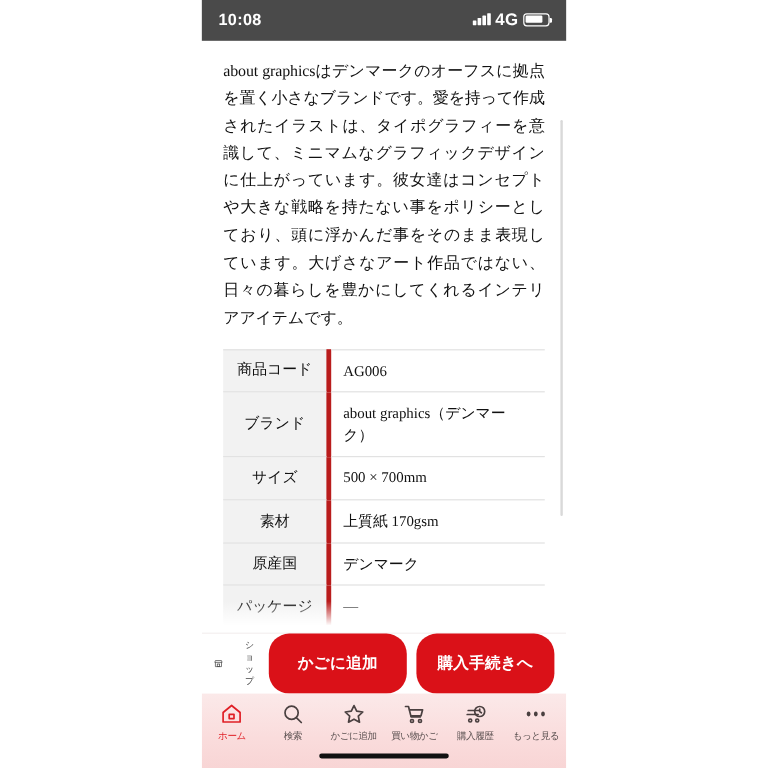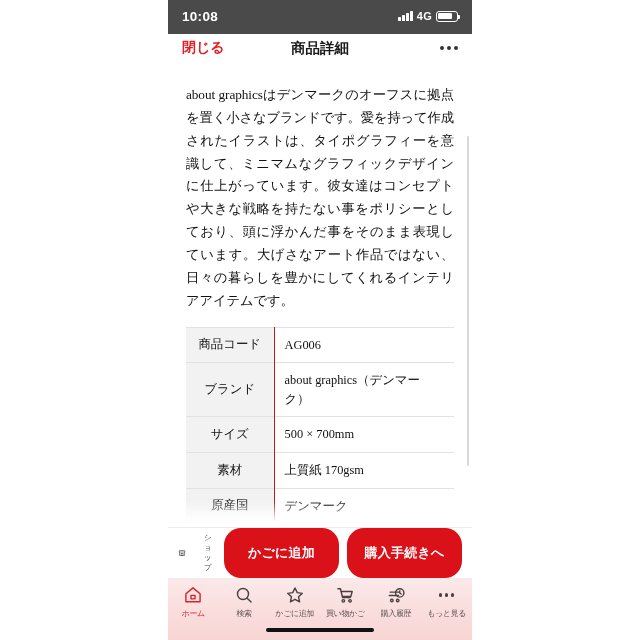--- a/index.html
+++ b/index.html
@@ -42,21 +42,21 @@
     display: flex;
     align-items: center;
     gap: 4px;
   }
   .bars { display: flex; align-items: flex-end; gap: 1.5px; height: 10px; }
   .bars i { display: block; width: 2.5px; background: #fff; border-radius: .5px; }
   .bars i:nth-child(1) { height: 4px; }
   .bars i:nth-child(2) { height: 6px; }
   .bars i:nth-child(3) { height: 8px; }
   .bars i:nth-child(4) { height: 10px; }
-  #net-label { font-size: 11px; font-weight: bold; }
+  #net-label { font-size: 14px; font-weight: bold; }
   .battery {
     width: 22px; height: 11px;
     border: 1.4px solid #fff;
     border-radius: 3px;
     position: relative;
     padding: 1.3px;
   }
   .battery::after {
     content: "";
     position: absolute;
@@ -163,21 +163,21 @@
     table-layout: fixed;
   }
   #spec-table tr { border-bottom: 1px solid #e2e2e2; }
   #spec-table tr:first-child { border-top: 1px solid #e2e2e2; }
   #spec-table th {
     width: 88px;
     background: #f2f2f2;
     text-align: center;
     font-weight: normal;
     padding: 8px 4px;
-    border-right: 1px solid #b91c1c;
+    border-right: 4px solid #b91c1c;
     vertical-align: middle;
   }
   #spec-table td {
     padding: 8px 10px;
     vertical-align: middle;
     line-height: 1.5;
   }
 
   
   #fade {
@@ -304,29 +304,20 @@
         </span>
       <span id="net-label">4G</span>
       <span class="battery">
           <span></span>
         </span>
     </span>
   </div>
 
   <div id="sheet">
 
-    <div id="header">
-      <span id="close-btn">閉じる</span>
-      <span id="header-title">商品詳細</span>
-      <span id="more-btn">
-          <b></b>
-          <b></b>
-          <b></b>
-        </span>
-    </div>
 
     <div id="content">
       <p id="desc">about graphicsはデンマークのオーフスに拠点を置く小さなブランドです。愛を持って作成されたイラストは、タイポグラフィーを意識して、ミニマムなグラフィックデザインに仕上がっています。彼女達はコンセプトや大きな戦略を持たない事をポリシーとしており、頭に浮かんだ事をそのまま表現しています。大げさなアート作品ではない、日々の暮らしを豊かにしてくれるインテリアアイテムです。</p>
 
       <table id="spec-table">
         <tbody>
             <tr>
               <th>商品コード</th>
               <td>AG006</td>
             </tr>

